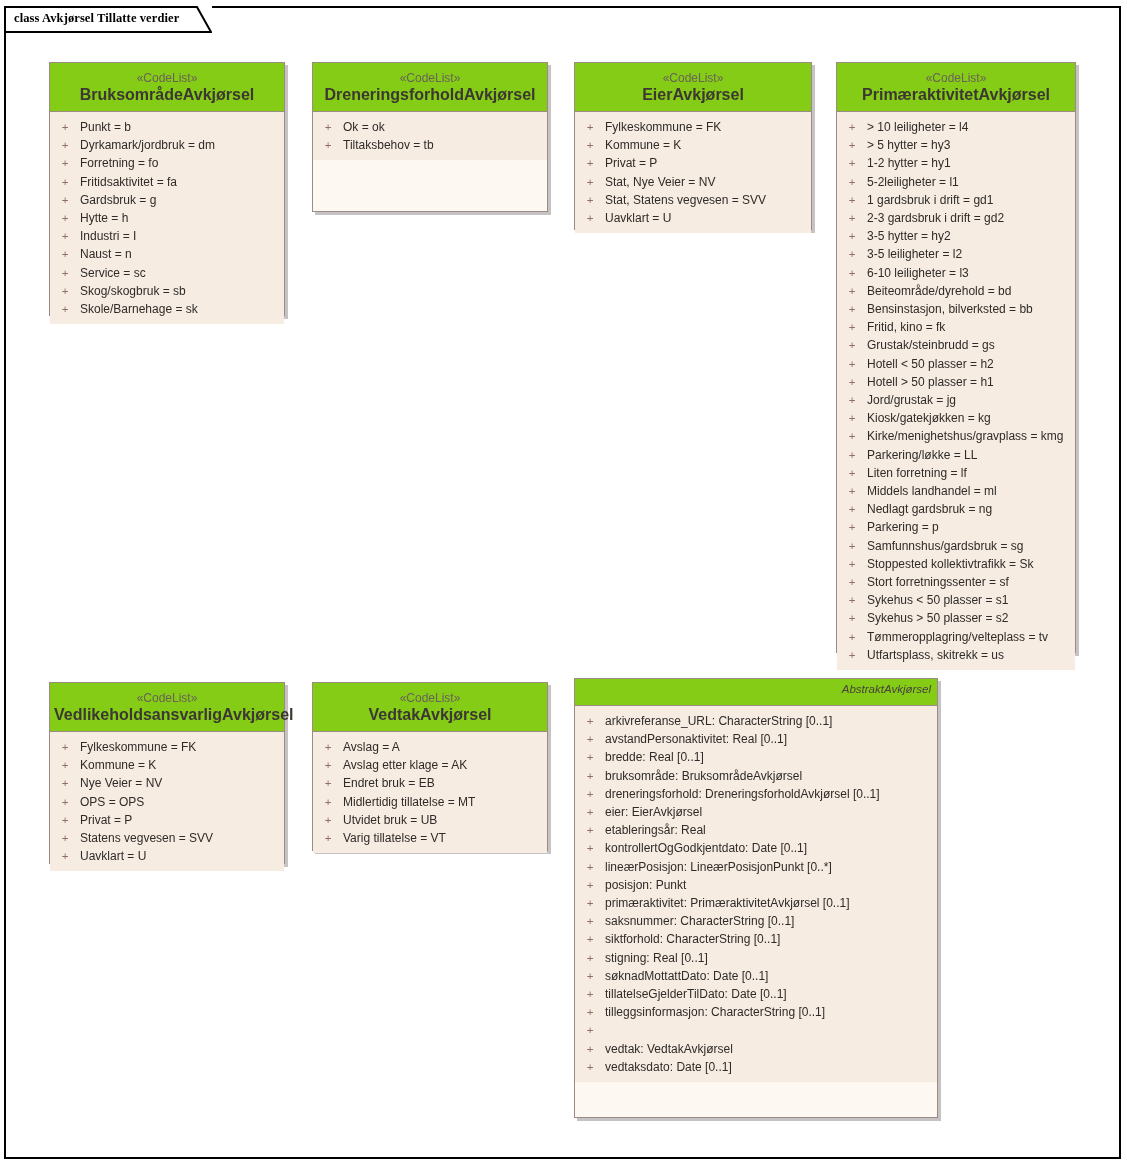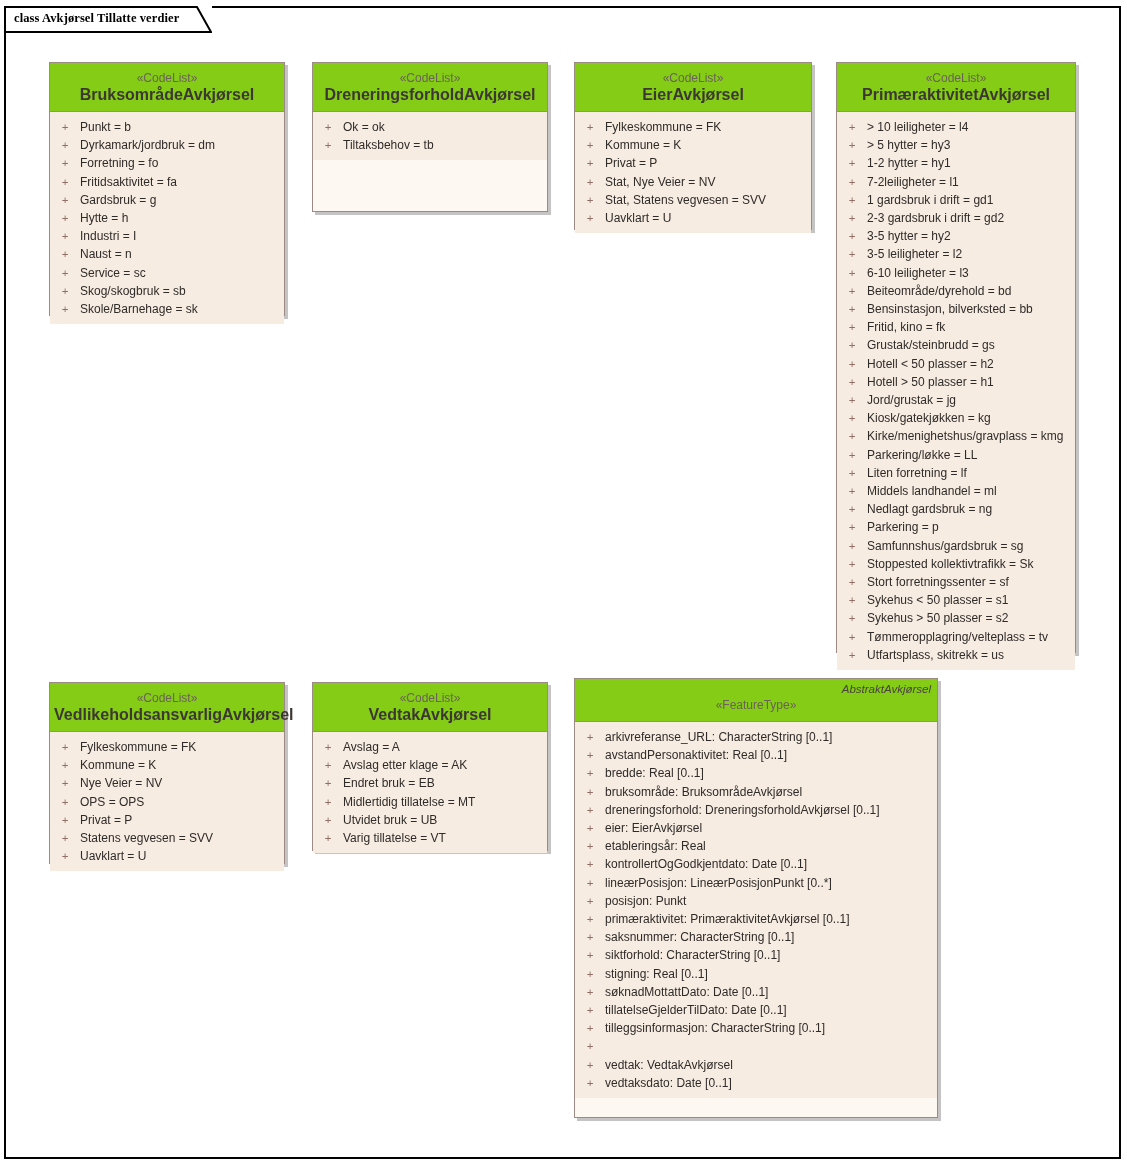--- a/index.html
+++ b/index.html
@@ -267,21 +267,21 @@
       <div class="attr-row">
         <span class="attr-vis">+</span>
         <span class="attr-text">&gt; 5 hytter = hy3</span>
       </div>
       <div class="attr-row">
         <span class="attr-vis">+</span>
         <span class="attr-text">1-2 hytter = hy1</span>
       </div>
       <div class="attr-row">
         <span class="attr-vis">+</span>
-        <span class="attr-text">7-2leiligheter = l1</span>
+        <span class="attr-text">5-2leiligheter = l1</span>
       </div>
       <div class="attr-row">
         <span class="attr-vis">+</span>
         <span class="attr-text">1 gardsbruk i drift = gd1</span>
       </div>
       <div class="attr-row">
         <span class="attr-vis">+</span>
         <span class="attr-text">2-3 gardsbruk i drift = gd2</span>
       </div>
       <div class="attr-row">
@@ -449,21 +449,20 @@
       <div class="attr-row">
         <span class="attr-vis">+</span>
         <span class="attr-text">Varig tillatelse = VT</span>
       </div>
     </div>
 </div>
 
 <div class="uml-class" id="class-avkjorsel">
   <div class="uml-header">
     <span class="abstract-tag">AbstraktAvkjørsel</span>
-    <span class="stereotype">«FeatureType»</span>
   </div>
   <div class="uml-body">
       <div class="attr-row">
         <span class="attr-vis">+</span>
         <span class="attr-text">arkivreferanse_URL: CharacterString [0..1]</span>
       </div>
       <div class="attr-row">
         <span class="attr-vis">+</span>
         <span class="attr-text">avstandPersonaktivitet: Real [0..1]</span>
       </div>

